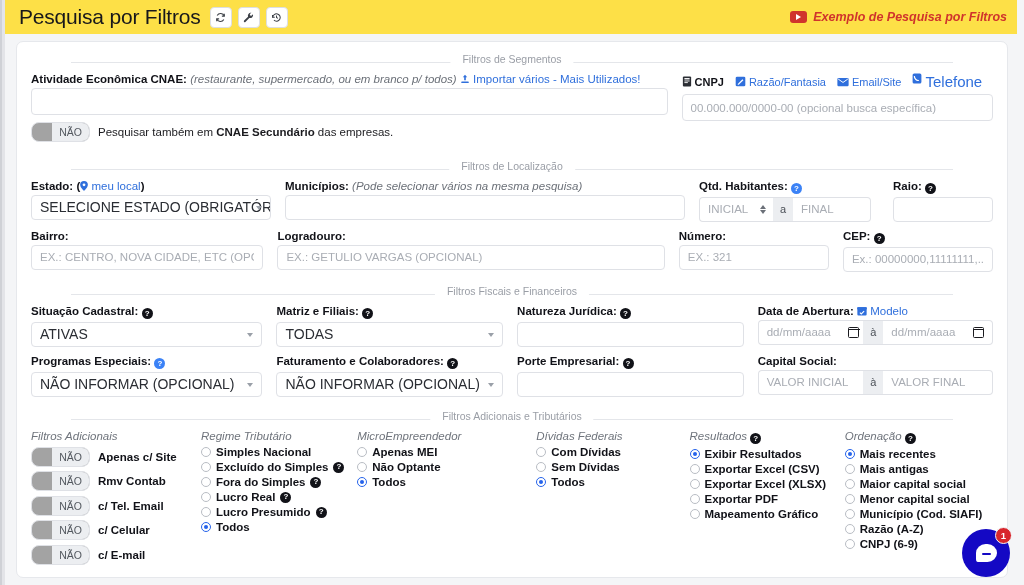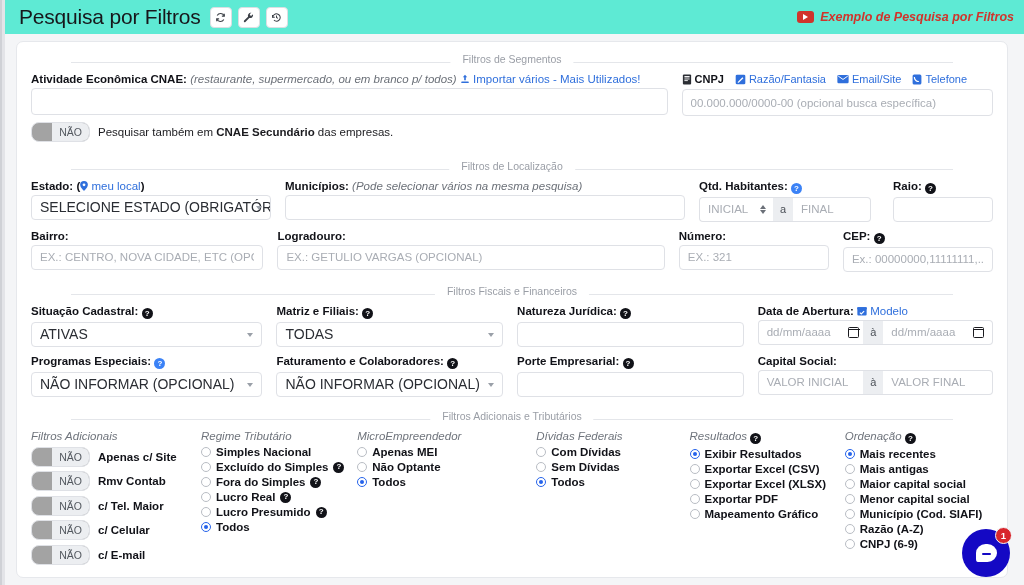--- a/index.html
+++ b/index.html
@@ -11,23 +11,23 @@
     font-size:12px;
     color:#1b1b1f;
     overflow:hidden;
     position:relative;
   }
   .left-rail { position:absolute; left:0; top:0; width:5px; height:585px; background:#e3e4e8; }
   .left-rail:after { content:""; position:absolute; left:0; top:0; width:2px; height:100%; background:#cfd1d6; }
 
   
   .topbar {
-    position:absolute; left:5px; top:0; right:0; height:34px;
+    position:absolute; left:5px; top:0; right:7px; height:34px;
     display:flex; align-items:center; padding:0 10px 0 14px;
-    background:#5eead4;
+    background:#fde047;
   }
   .page-title {
     font-size:21px; font-weight:400; letter-spacing:-.2px;
     color:#17171b; white-space:nowrap;
   }
   .title-btns { display:flex; gap:6px; margin-left:9px; }
   .ibtn {
     width:22px; height:21px; border:1px solid #dcdee2; border-radius:4px;
     background:#fff; display:flex; align-items:center; justify-content:center;
     color:#3d4148;
@@ -223,21 +223,21 @@
             </svg>
           <span>Razão/Fantasia</span>
         </span>
         <span style="display:flex;align-items:center;gap:3px;font-size:11px;color:#2f6fdc;">
           <svg width="12" height="10" viewBox="0 0 16 12" fill="#2f6fdc">
               <rect x="0.5" y="0.5" width="15" height="11" rx="1.6"></rect>
               <path d="M1.6 2.1 8 6.6l6.4-4.5" stroke="#fff" stroke-width="1.3" fill="none"></path>
             </svg>
           <span>Email/Site</span>
         </span>
-        <span style="display:flex;align-items:flex-end;gap:3px;font-size:11px;color:#2f6fdc;">
+        <span style="display:flex;align-items:flex-start;gap:3px;font-size:15px;color:#2f6fdc;">
           <svg width="10" height="11" viewBox="0 0 14 16" fill="#2f6fdc">
               <rect x="0.6" y="0.6" width="12.8" height="14.8" rx="2.2"></rect>
               <path d="M4 4.2c0 3.4 2.4 5.8 5.8 5.8l-.1 1.6c-4.2.3-7.6-3.1-7.3-7.3z" fill="#fff"></path>
             </svg>
           <span>Telefone</span>
         </span>
       </div>
       <input class="tf" style="height: 27px;" value="" placeholder="00.000.000/0000-00 (opcional busca específica)">
     </div>
   </div>
@@ -424,21 +424,21 @@
         <div class="tgl-row">
           <div class="tgl">
               <span>NÃO</span>
             </div>
           <span class="tgl-label">Rmv Contab</span>
         </div>
         <div class="tgl-row">
           <div class="tgl">
               <span>NÃO</span>
             </div>
-          <span class="tgl-label">c/ Tel. Maior</span>
+          <span class="tgl-label">c/ Tel. Email</span>
         </div>
         <div class="tgl-row">
           <div class="tgl">
               <span>NÃO</span>
             </div>
           <span class="tgl-label">c/ Celular</span>
         </div>
         <div class="tgl-row">
           <div class="tgl">
               <span>NÃO</span>

